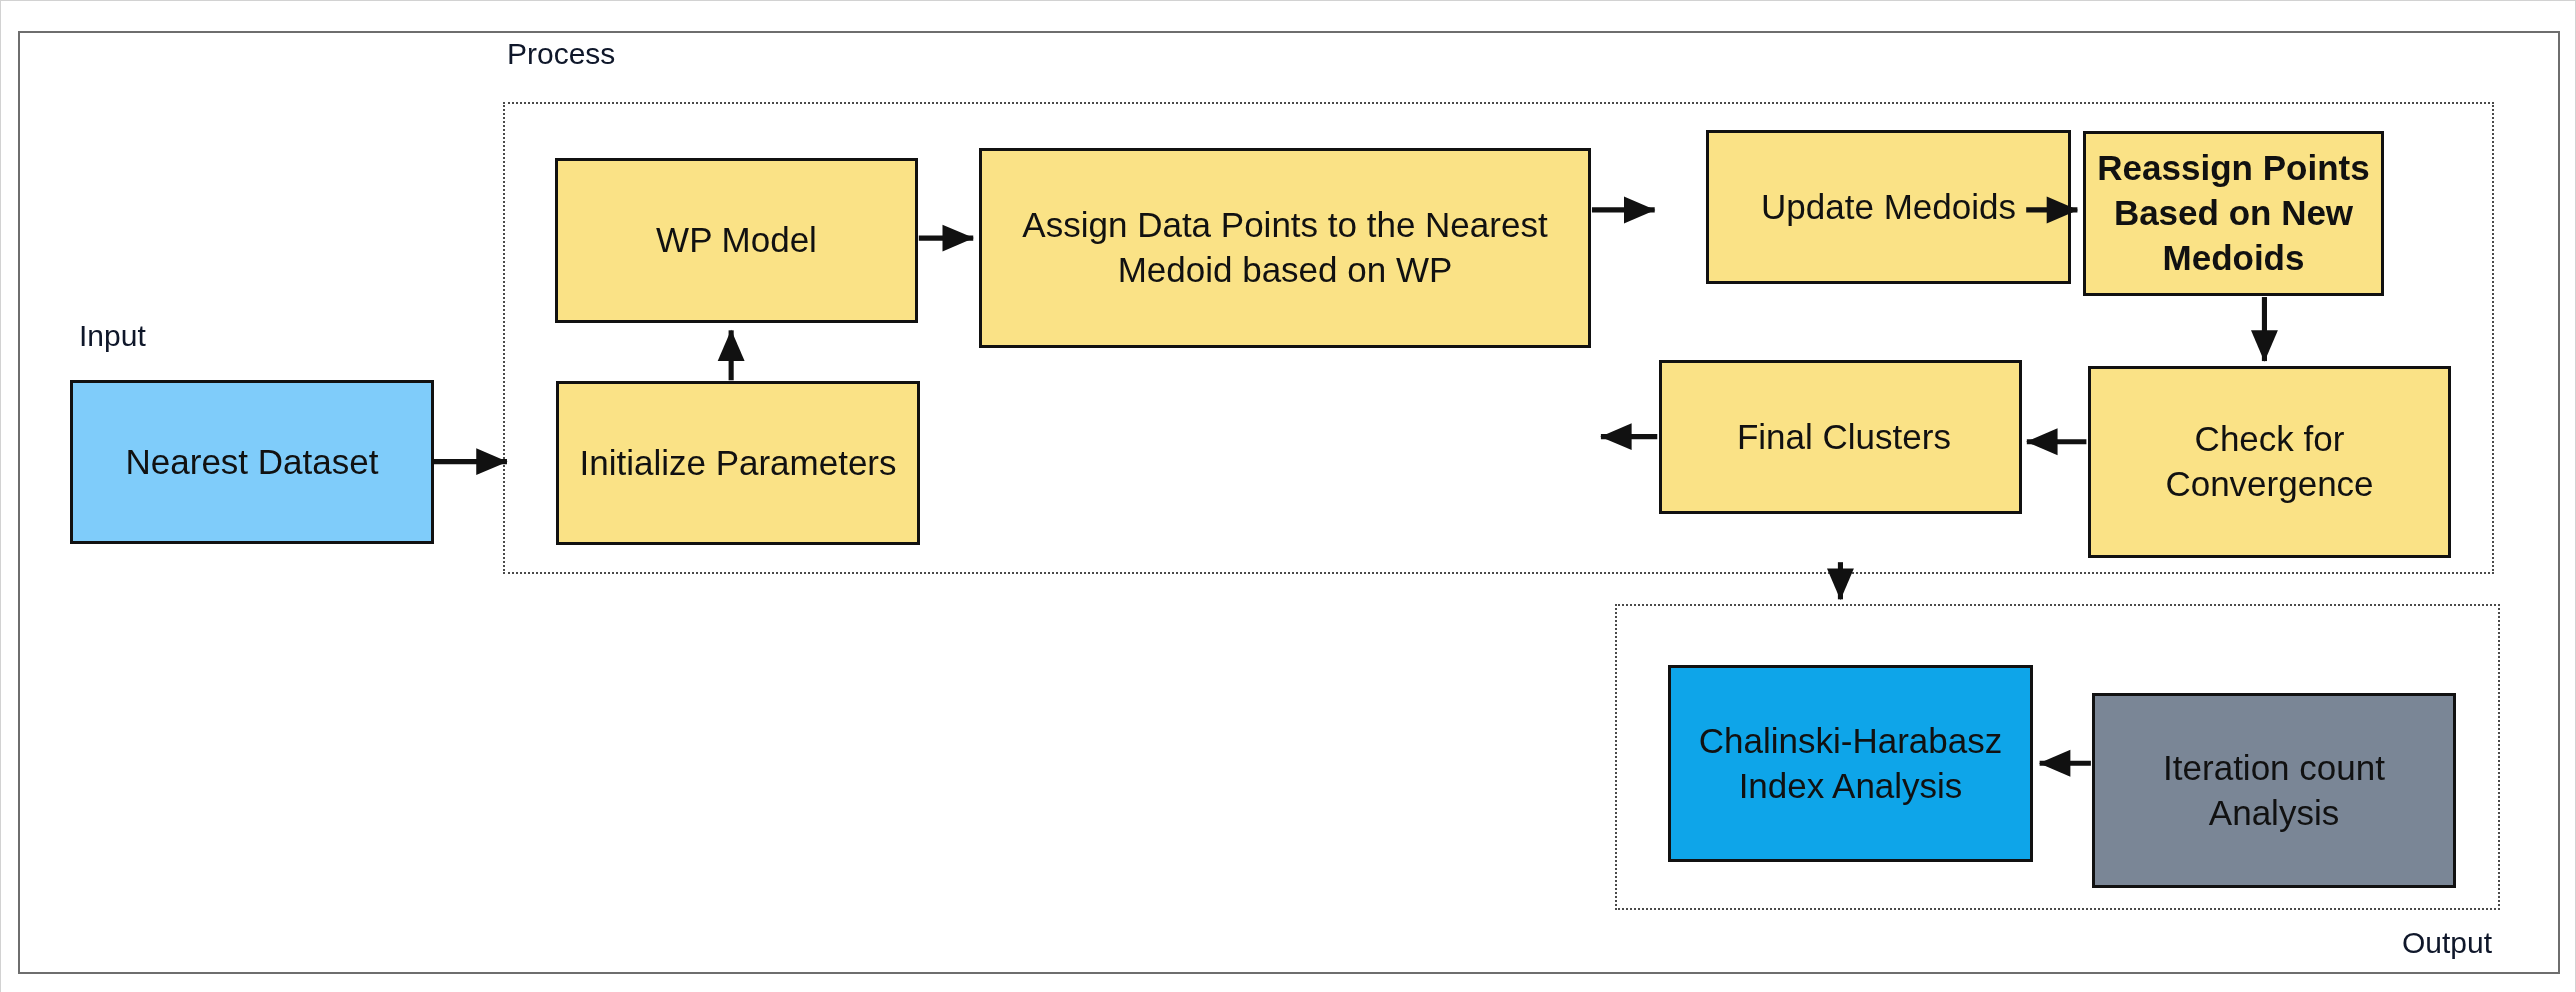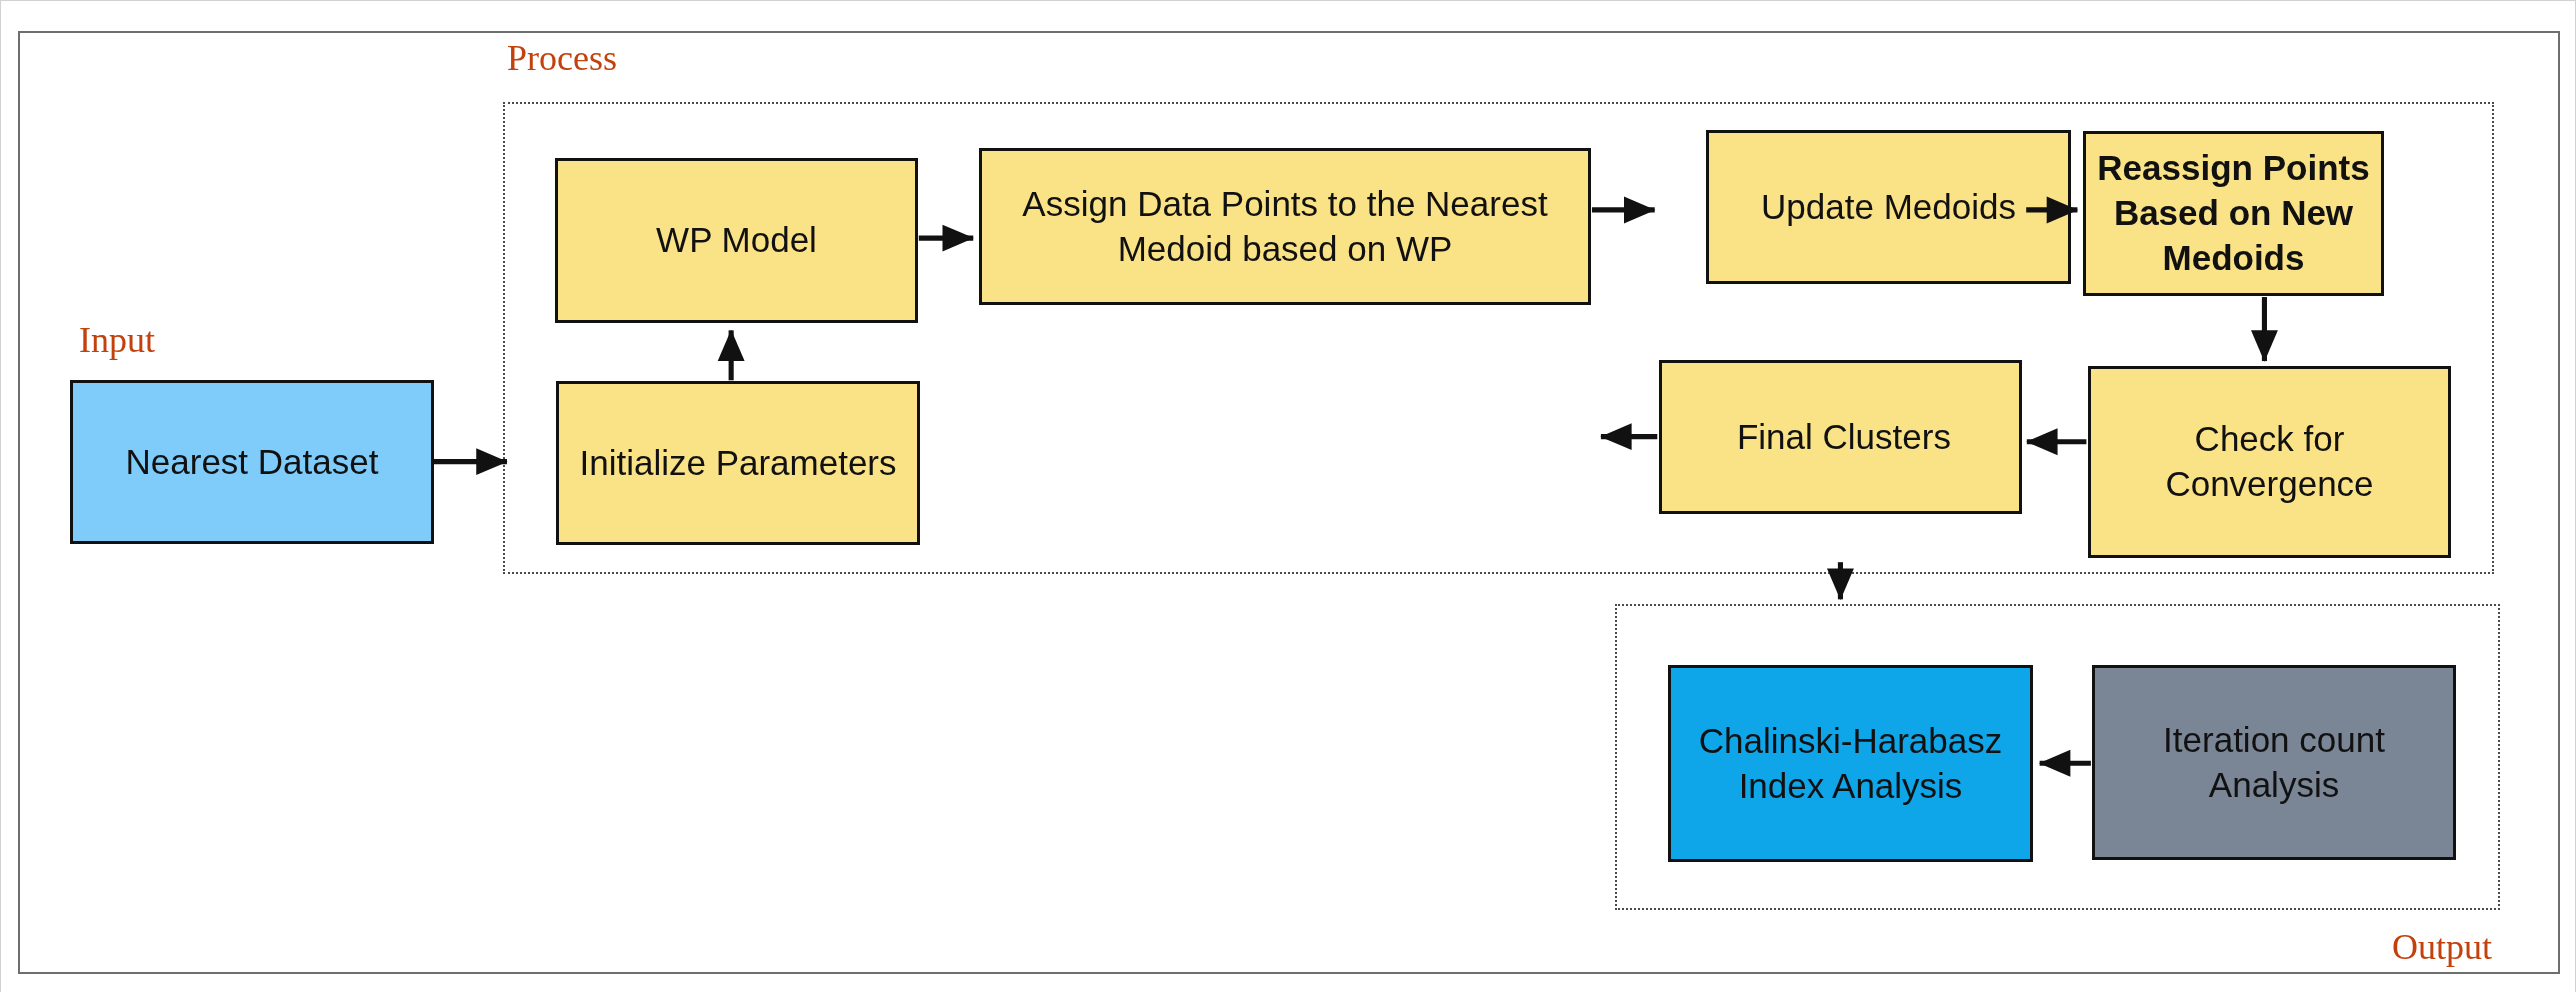--- a/index.html
+++ b/index.html
@@ -21,42 +21,42 @@
   .group{
     position:absolute;
     border:2.6px dotted #4a4a4a;
     box-sizing:border-box;
     background:transparent;
   }
   .group-process{left:502px;top:101px;width:1991px;height:472px;}
   .group-output{left:1614px;top:603px;width:885px;height:306px;}
   .glabel{
     position:absolute;
-    font-family:Liberation Serif, serif;
-    font-size:36px;
-    color:#c2410c;
+    font-family:Liberation Sans, sans-serif;
+    font-size:30px;
+    color:#0f172a;
     white-space:nowrap;
   }
   .glabel-process{left:506px;top:36px;}
   .glabel-input{left:78px;top:318px;}
   .glabel-output{right:83px;top:925px;}
   .node{
     position:absolute;
     display:flex;align-items:center;justify-content:center;
     text-align:center;
     border:3.2px solid #111111;
     box-sizing:border-box;
     color:#111111;
     font-size:35px;line-height:1.28;
     padding:2.6px 5.1px;
   }
   .n-stunting {left:69px; top:379px; width:364px; height:164px;}
   .n-wp       {left:554px; top:157px; width:363px; height:165px;}
   .n-init     {left:555px; top:380px; width:364px; height:164px;}
-  .n-assign   {left:978px;top:147px; width:612px; height:157px;}
+  .n-assign   {left:978px;top:147px; width:612px; height:200px;}
   .n-update   {left:1659px;top:129px; width:365px; height:154px;margin-left:46px;}
   .n-reassign {left:2082px;top:130px; width:301px; height:165px;font-weight:bold;}
   .n-check    {left:2087px;top:365px; width:363px; height:192px;}
   .n-final    {left:1658px;top:359px; width:363px; height:154px;padding-left:12px;}
   .n-visualize{left:1233px;top:359px; width:362px; height:154px;}
   .n-chalinski{left:1667px;top:664px;width:365px; height:197px;}
   .n-iteration{left:2091px;top:664px;width:364px; height:195px;}
   .arrows{
     position:absolute;left:0;top:0;width:2576px;height:993px;
     pointer-events:none;
@@ -79,21 +79,21 @@
 
   <div class="node n-stunting" style="background-color: rgb(127, 204, 250);">Nearest Dataset</div>
   <div class="node n-wp" style="background-color: rgb(250, 226, 134);">WP Model</div>
   <div class="node n-init" style="background-color: rgb(250, 226, 134);">Initialize Parameters</div>
   <div class="node n-assign" style="background-color: rgb(250, 226, 134);">Assign Data Points to the Nearest Medoid based on WP</div>
   <div class="node n-update" style="background-color: rgb(250, 226, 134);">Update Medoids</div>
   <div class="node n-reassign" style="background-color: rgb(250, 226, 134);">Reassign Points Based on New Medoids</div>
   <div class="node n-check" style="background-color: rgb(250, 226, 134);">Check for Convergence</div>
   <div class="node n-final" style="background-color: rgb(250, 226, 134);">Final Clusters</div>
   <div class="node n-chalinski" style="background-color: #0ea5e9;">Chalinski-Harabasz Index Analysis</div>
-  <div class="node n-iteration" style="background-color: rgb(122, 134, 150);">Iteration count Analysis</div>
+  <div class="node n-iteration" style="background-color: rgb(122, 134, 150); margin-top: 28px;">Iteration count Analysis</div>
 
   <svg class="arrows" viewBox="0 0 4022 1550">
     <defs>
       <marker id="ah" markerUnits="userSpaceOnUse" markerWidth="54" markerHeight="46" refX="50" refY="22" orient="auto">
         <path d="M2,1 L51,22 L2,43 Z" fill="#111111"></path>
       </marker>
     </defs>
     <line x1="676" y1="719" x2="790" y2="719" marker-end="url(#ah)"></line>
     <line x1="1140" y1="592" x2="1140" y2="514" marker-end="url(#ah)"></line>
     <line x1="1433" y1="370" x2="1518" y2="370" marker-end="url(#ah)"></line>

